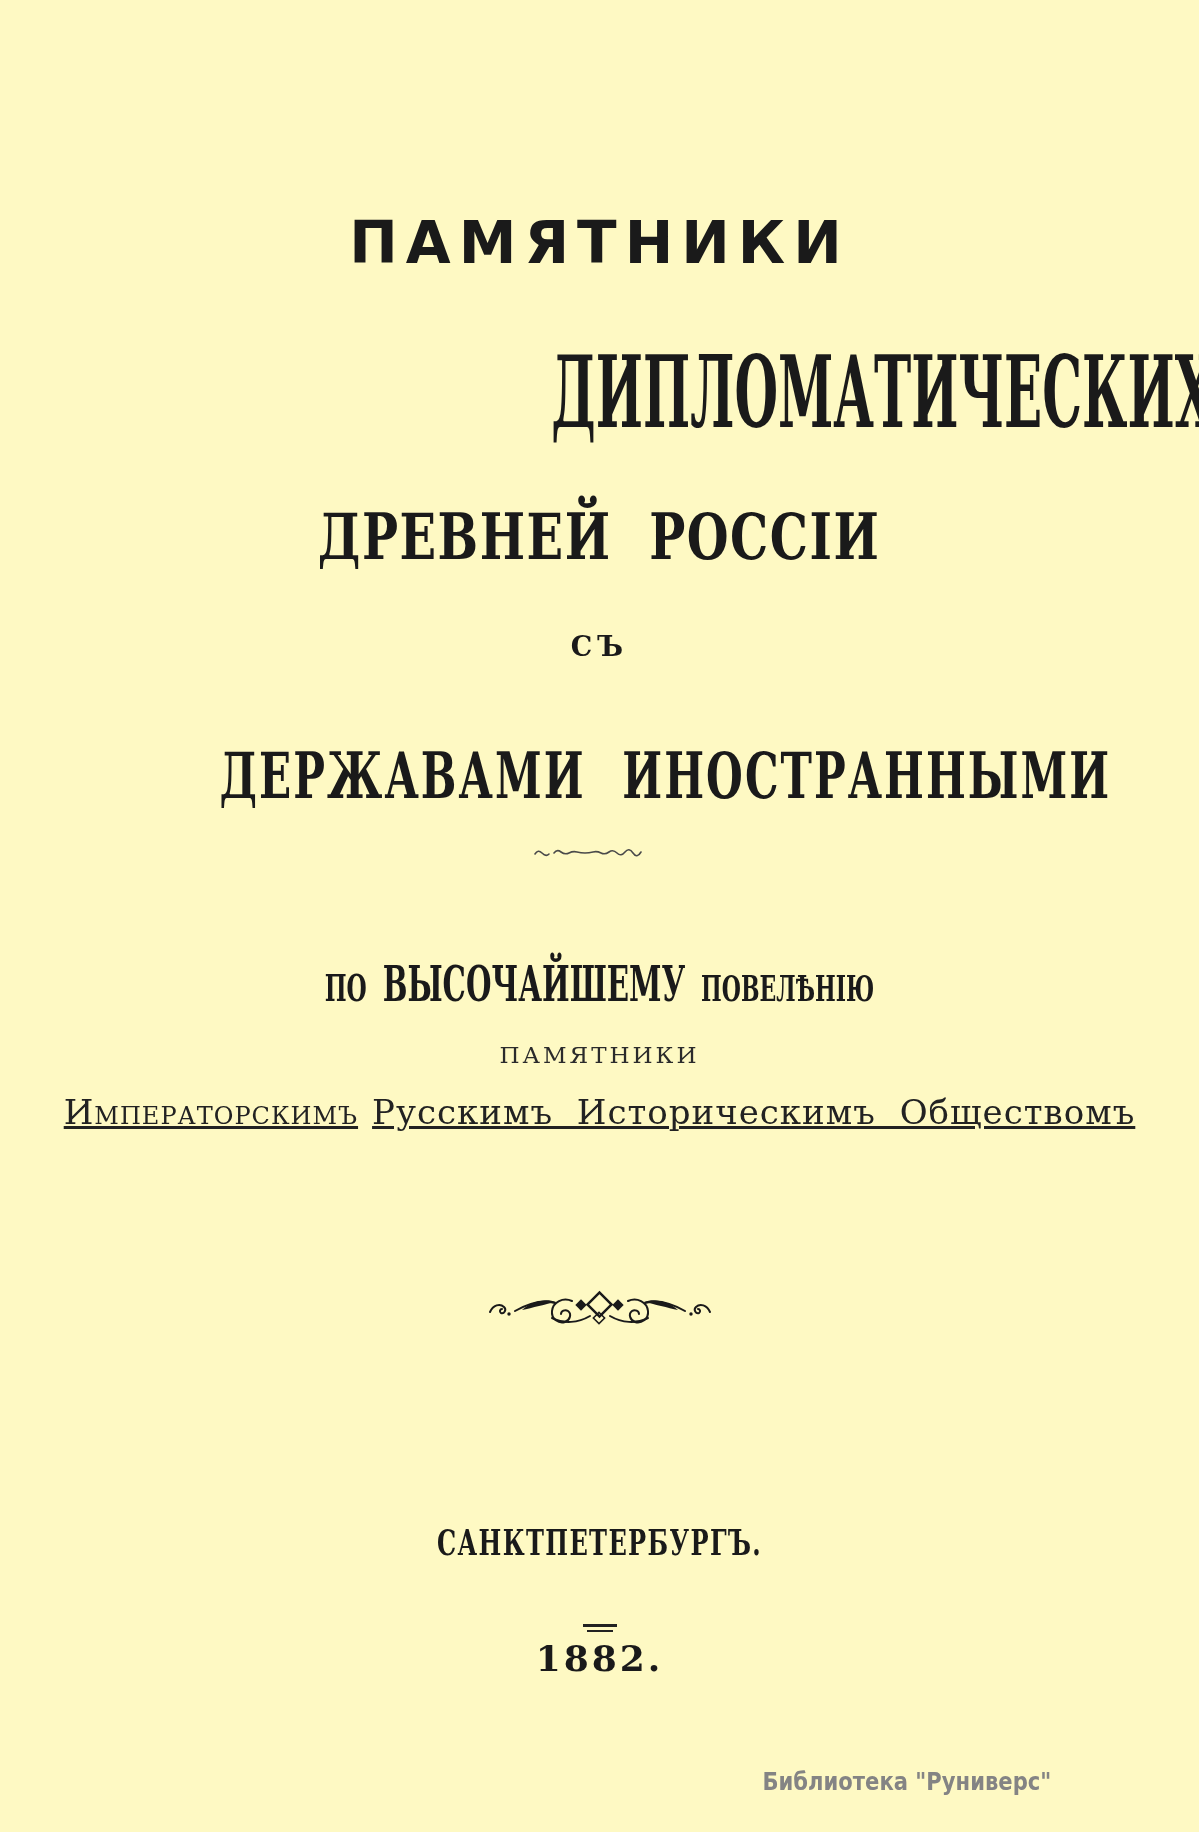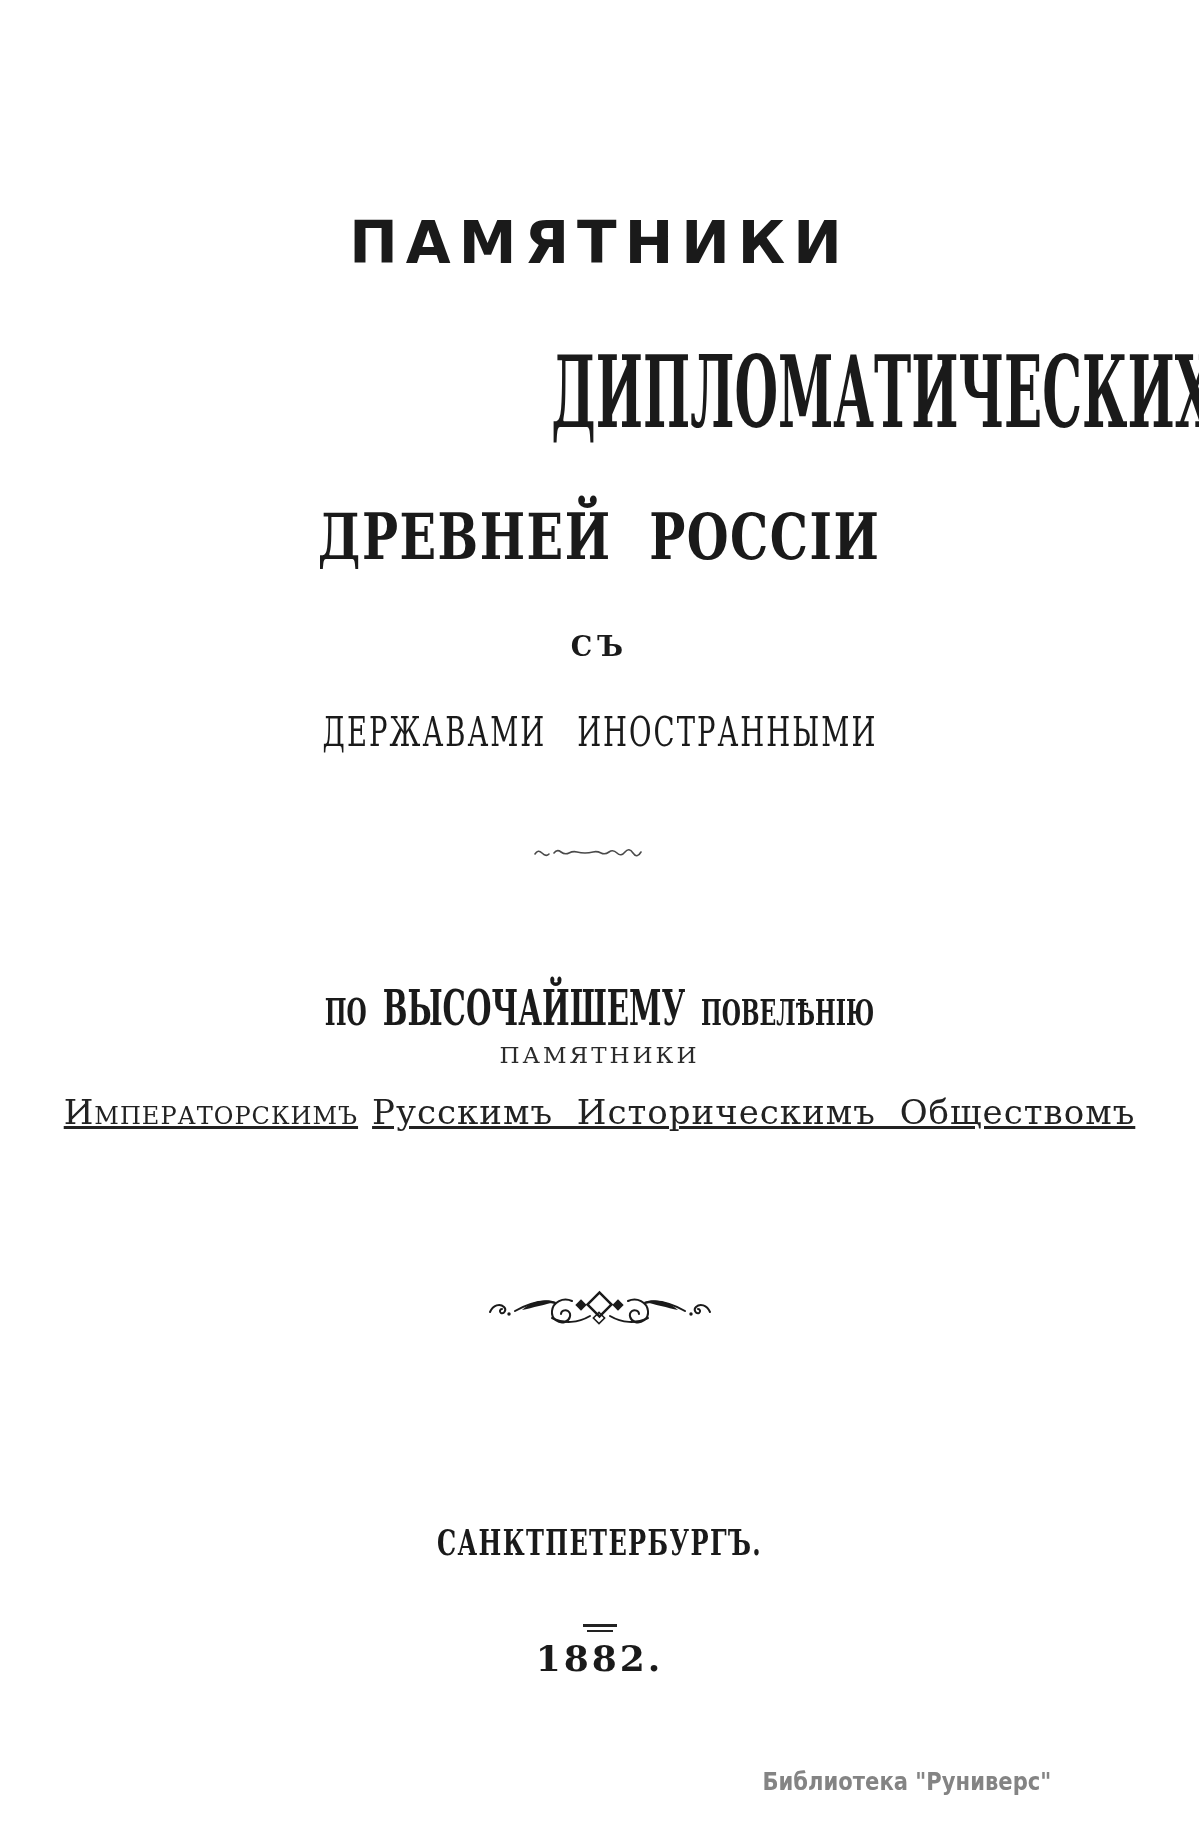--- a/index.html
+++ b/index.html
@@ -1,20 +1,20 @@
 <!DOCTYPE html>
 <html><head>
 <meta charset="utf-8">
 <style>
   html,body{margin:0;padding:0;background:#e8e8e8;}
   .page{
     position:relative;
     width:1199px;height:1832px;
     margin:0 auto;
-    background:#ffffff;
+    background:#fef9c3;
     overflow:hidden;
     color:#1a1a1a;
     font-family:"DejaVu Serif","Liberation Serif",serif;
   }
   .row{
     position:absolute;left:0;width:100%;
     text-align:center;line-height:1;white-space:nowrap;
   }
   .sc{display:inline-block;transform-origin:50% 50%;}
 
@@ -27,28 +27,28 @@
   #r-diplo .sc{transform:scaleX(0.5);word-spacing:50px;}
 
   
   #r-drev{top:505px;font-size:64px;font-weight:bold;}
   #r-drev .sc{transform:scaleX(0.75);letter-spacing:2px;word-spacing:26px;}
 
   
   #r-s{top:633px;font-size:27px;font-weight:bold;letter-spacing:5px;}
 
   
-  #r-derzh{top:712px;font-size:41px;font-weight:normal;}
+  #r-derzh{top:745px;font-size:63px;font-weight:bold;}
   #r-derzh .sc{transform:scaleX(0.67);letter-spacing:3px;word-spacing:30px;}
 
   
   #r-squig{top:846px;}
 
   
-  #r-edict{top:984px;font-size:48px;font-weight:bold;text-decoration:underline;}
+  #r-edict{top:960px;font-size:48px;font-weight:bold;text-decoration:underline;}
   #r-edict .sc{transform:scaleX(0.61);}
   #r-edict .small-l{font-size:38px;margin-right:26px;}
   #r-edict .small-r{font-size:36px;margin-left:26px;}
 
   
   #r-izd{top:1044px;font-size:23px;letter-spacing:3px;color:#2b2b2b;}
 
   
   #r-pub{top:1095px;font-size:34px;letter-spacing:1px;word-spacing:12px;color:#222;text-decoration:underline;}
   #r-pub .scaps{font-variant:small-caps;margin-right:14px;}

